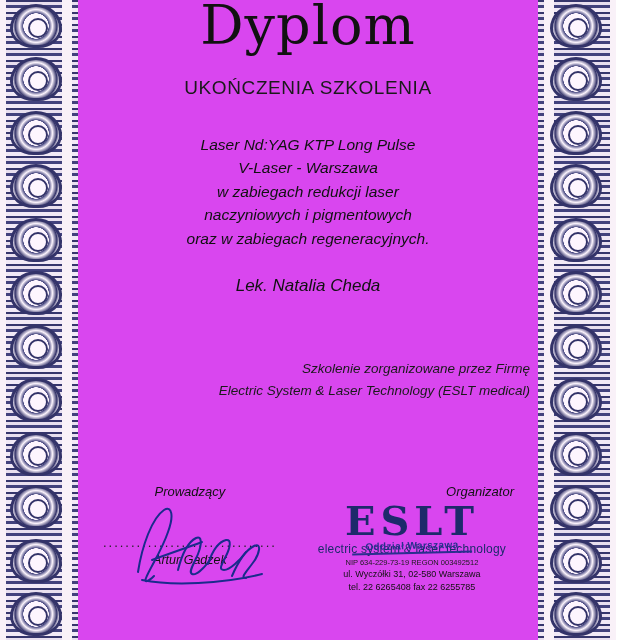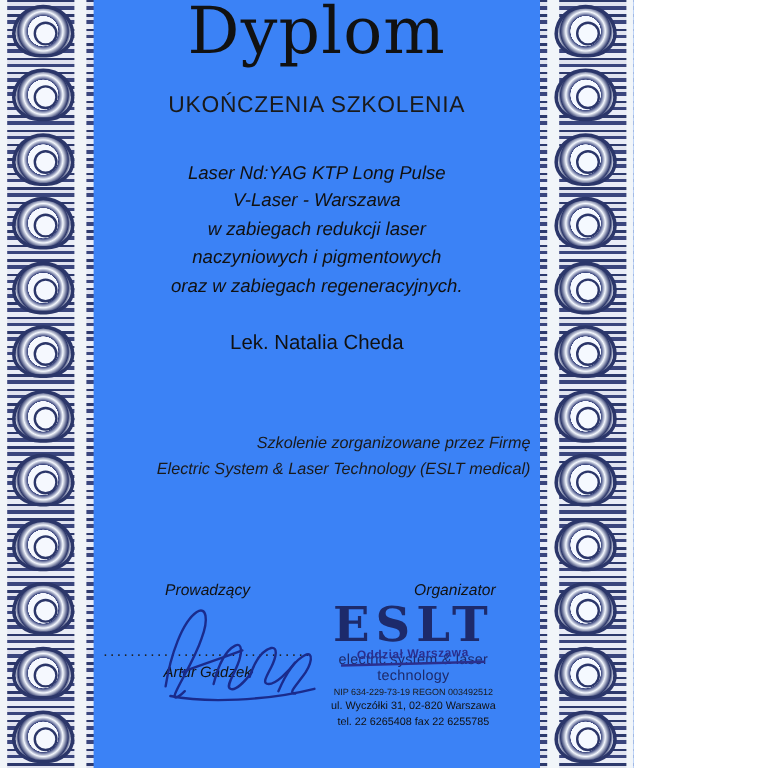--- a/index.html
+++ b/index.html
@@ -2,24 +2,24 @@
 <html><head>
 <meta charset="utf-8">
 <style>
   html, body {
     margin: 0;
     padding: 0;
     background: #ffffff;
   }
   #page {
     position: relative;
-    width: 528px;
+    width: 616px;
     height: 640px;
     overflow: hidden;
-    background: #3b82f6;
+    background: #d946ef;
     font-family: "Liberation Sans", sans-serif;
   }
 
   
   .border-col {
     position: absolute;
     top: 0;
     bottom: 0;
     width: 78px;
     background:
@@ -116,38 +116,39 @@
     font-weight: normal;
     font-style: italic;
     font-size: 15.5px;
     line-height: 1.52;
     color: #111;
   }
   .course div { white-space: nowrap; }
 
   .person {
     margin-top: 26px;
+    font-style: italic;
     font-size: 17px;
     color: #111;
   }
 
   .organizer-note {
     margin-top: 62px;
     font-style: italic;
     font-size: 13.5px;
     line-height: 1.6;
     color: #1a1a1a;
     text-align: right;
   }
 
   
   .sign-row {
     position: absolute;
     left: 0;
-    right: 13px;
+    right: 0;
     top: 484px;
     display: flex;
     justify-content: center;
     align-items: flex-start;
   }
 
   .sign-left {
     width: 220px;
     position: relative;
     text-align: center;
@@ -327,21 +328,21 @@
             <path d="M30 82 C60 88, 110 86, 150 76"></path>
           </g>
         </svg>
       </div>
 
       <div class="sign-right">
         <div class="caption">Organizator</div>
         <div class="eslt-logo">ESLT</div>
         <div class="eslt-tag">electric system &amp; laser technology</div>
         <div class="eslt-nip">NIP 634-229-73-19 REGON 003492512</div>
-        <div class="eslt-addr">ul. Wyczółki 31,  02-820 Warszawa</div>
+        <div class="eslt-addr">ul. Wyczółki 31,  02-580 Warszawa</div>
         <div class="eslt-addr">tel. 22 6265408            fax 22 6255785</div>
         <div class="stamp">
           <span>Oddział Warszawa</span>
           <span class="line"></span>
         </div>
       </div>
 
     </div>
 
     <div class="footer-row">

